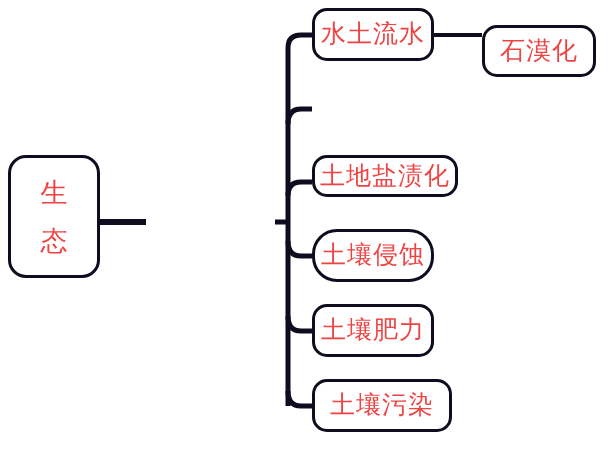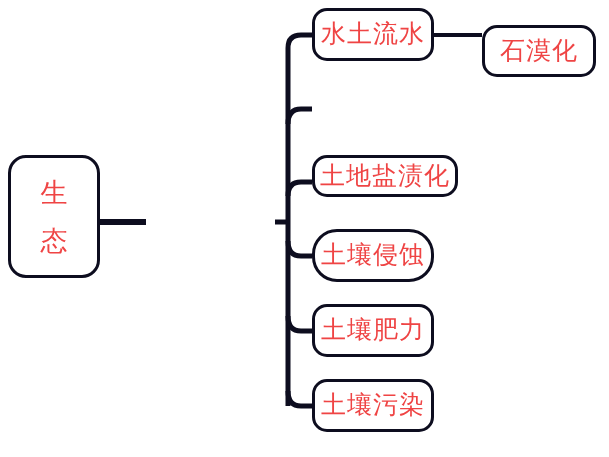--- a/index.html
+++ b/index.html
@@ -75,21 +75,21 @@
     top: 196px;
     width: 129px;
     height: 52px;
   }
 
   #node-c1 { left: 312px; top: 8px;   width: 122px; height: 53px; }
   #node-c2 { left: 312px; top: 82px;  width: 122px; height: 53px; }
   #node-c3 { left: 312px; top: 155px; width: 146px; height: 42px; }
   #node-c4 { left: 312px; top: 229px; width: 122px; height: 53px; border-radius: 25px; }
   #node-c5 { left: 312px; top: 304px; width: 122px; height: 53px; }
-  #node-c6 { left: 312px; top: 379px; width: 122px; height: 53px; }
+  #node-c6 { left: 312px; top: 379px; width: 140px; height: 53px; }
 
   #node-smh { left: 482px; top: 25px; width: 114px;  height: 52px; text-align: center; }
 </style>
 </head>
 <body>
 
 <div id="canvas">
 
   <svg id="links" viewBox="0 0 609 457" width="609" height="457" xmlns="http://www.w3.org/2000/svg">
 

